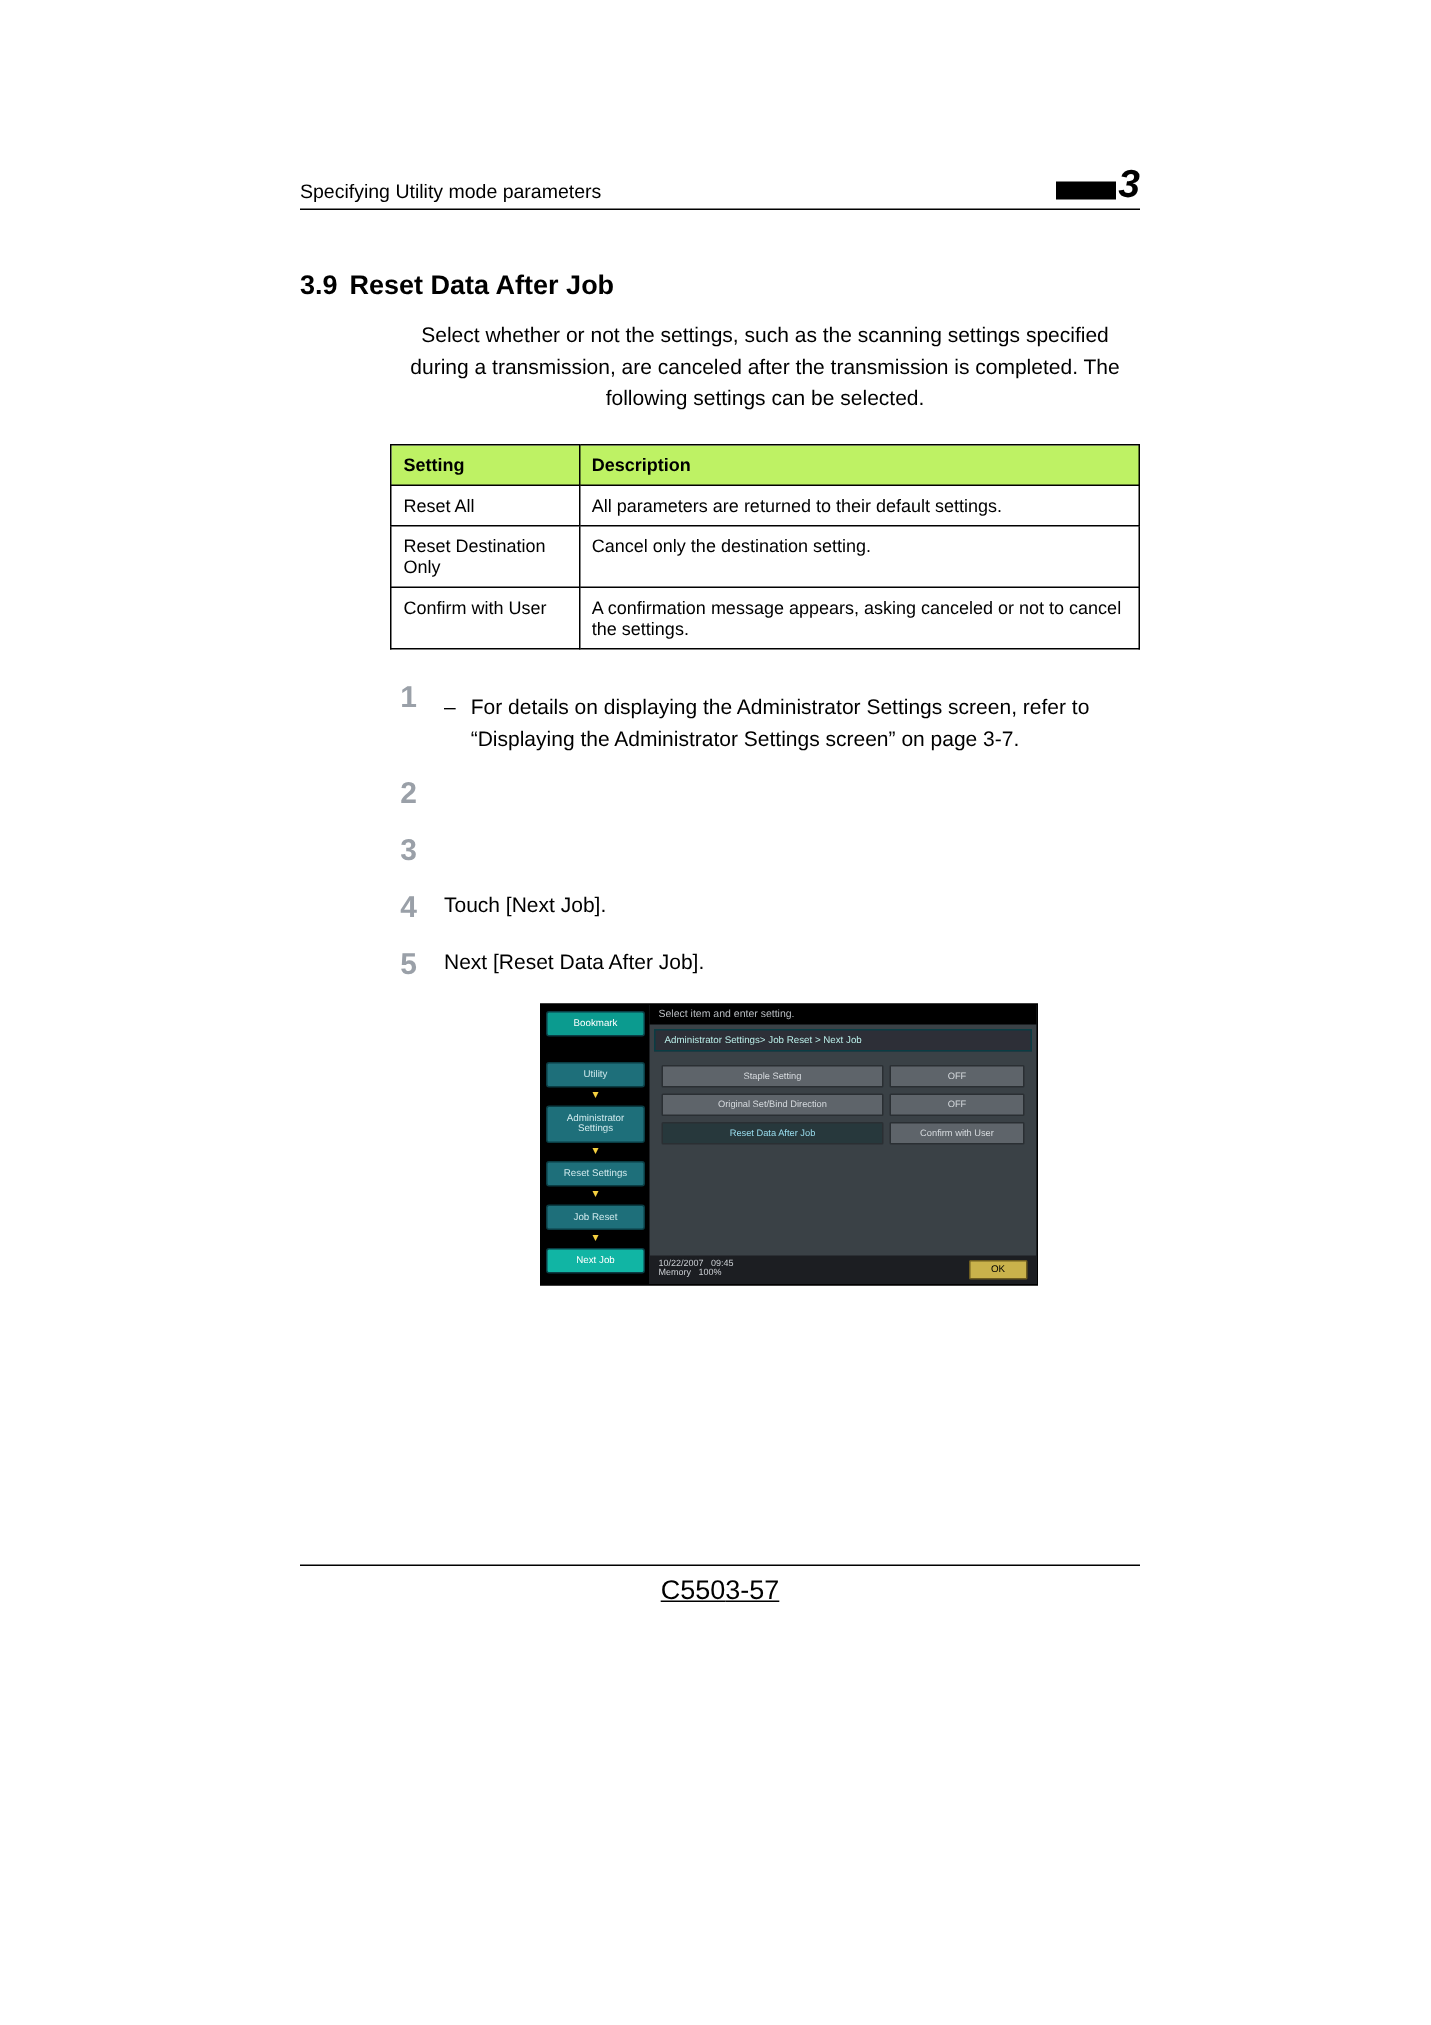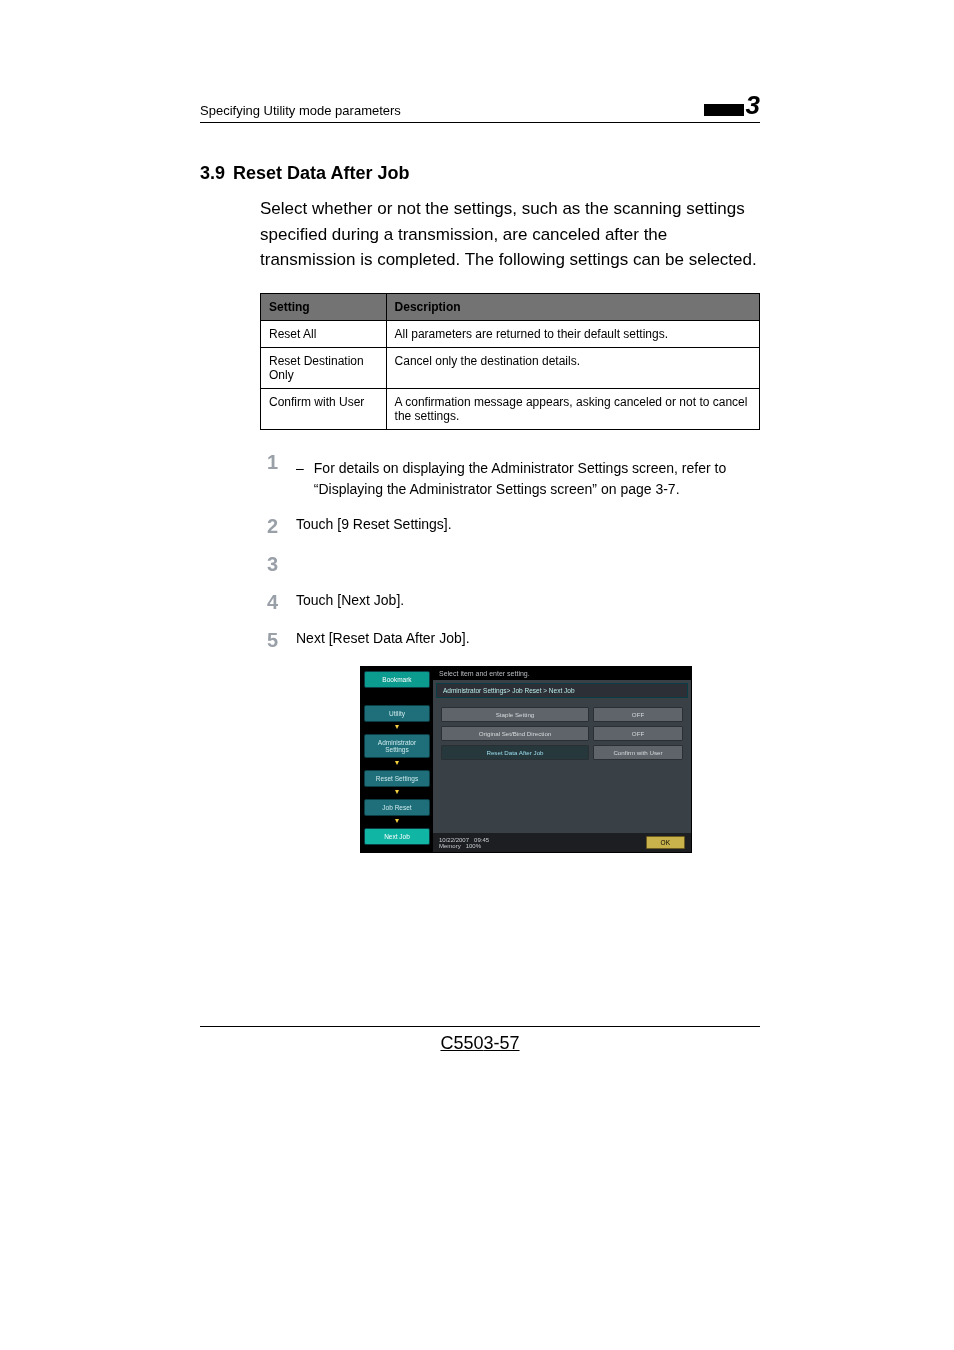--- a/index.html
+++ b/index.html
@@ -1,28 +1,28 @@
 <!DOCTYPE html>
 <html><head>
 <meta charset="utf-8">
 <style>
   html,body{margin:0;padding:0;background:#fff;font-family:Arial,Helvetica,sans-serif;color:#000;}
-  .page{width:954px;height:1114px;margin:0 auto;position:relative;box-sizing:border-box;padding:92px 0 0 0;}
+  .page{width:954px;height:1114px;margin:17px auto;position:relative;box-sizing:border-box;padding:92px 0 0 0;}
   .content{width:560px;margin-left:200px;}
   .running-head{display:flex;justify-content:space-between;align-items:flex-end;border-bottom:1px solid #000;padding-bottom:4px;margin-bottom:40px;}
   .running-title{font-size:13px;}
   .chap-badge{position:relative;display:inline-flex;align-items:flex-end;}
   .chap-badge .stripe{width:40px;height:12px;background:#000;display:inline-block;margin-right:2px;margin-bottom:2px;}
   .chap-badge .num{font-size:26px;font-weight:bold;font-style:italic;line-height:1;}
   h1.sec{font-size:18px;font-weight:bold;margin:0 0 12px 0;display:flex;gap:8px;}
   h1.sec .secnum{flex:0 0 auto;}
-  .intro{font-size:17px;line-height:1.5;margin:0 0 20px 60px;}
+  .intro{font-size:14px;line-height:1.5;margin:0 0 20px 60px;text-align:center;}
   table.settings{width:500px;margin-left:60px;border-collapse:collapse;font-size:12px;margin-bottom:20px;}
   table.settings th,table.settings td{border:1px solid #000;padding:6px 8px;text-align:left;vertical-align:top;}
-  table.settings th{font-weight:bold;background:#737373;}
+  table.settings th{font-weight:bold;background:#bef264;}
   .steps{margin-left:60px;}
   .step{display:flex;align-items:flex-start;gap:18px;margin-bottom:14px;}
   .step-num{font-size:20px;font-weight:bold;color:#9aa0a8;width:18px;text-align:right;flex:0 0 auto;line-height:1.2;}
   .step-text{font-size:14px;line-height:1.5;flex:1;}
   .substep{margin-top:8px;display:flex;gap:10px;font-size:14px;line-height:1.5;}
   .substep .dash{flex:0 0 auto;}
   
   .touchscreen{width:330px;margin:6px 0 0 100px;border:1px solid #000;background:#000;display:flex;font-size:7px;}
   .ts-left{width:72px;background:#000;padding:4px 3px;box-sizing:border-box;}
   .ts-btn{background:#1e6f7a;color:#cfe9ec;border:1px solid #0a3d44;border-radius:2px;text-align:center;padding:4px 2px;margin-bottom:3px;font-size:6.5px;line-height:1.1;}
@@ -70,21 +70,21 @@
           <th>Description</th>
         </tr>
       </thead>
       <tbody>
         <tr>
           <td>Reset All</td>
           <td>All parameters are returned to their default settings.</td>
         </tr>
         <tr>
           <td>Reset Destina­tion Only</td>
-          <td>Cancel only the destination details.</td>
+          <td>Cancel only the destination setting.</td>
         </tr>
         <tr>
           <td>Confirm with User</td>
           <td>A confirmation message appears, asking canceled or not to cancel the set­tings.</td>
         </tr>
       </tbody>
     </table>
 
     <div class="steps">
 
@@ -93,21 +93,20 @@
         <div class="step-text">
           <div class="substep">
             <span class="dash">–</span>
             <span>For details on displaying the Administrator Settings screen, refer to “Displaying the Administrator Settings screen” on page 3-7.</span>
           </div>
         </div>
       </div>
 
       <div class="step">
         <div class="step-num">2</div>
-        <div class="step-text">Touch [9 Reset Settings].</div>
       </div>
 
       <div class="step">
         <div class="step-num">3</div>
       </div>
 
       <div class="step">
         <div class="step-num">4</div>
         <div class="step-text">Touch [Next Job].</div>
       </div>

